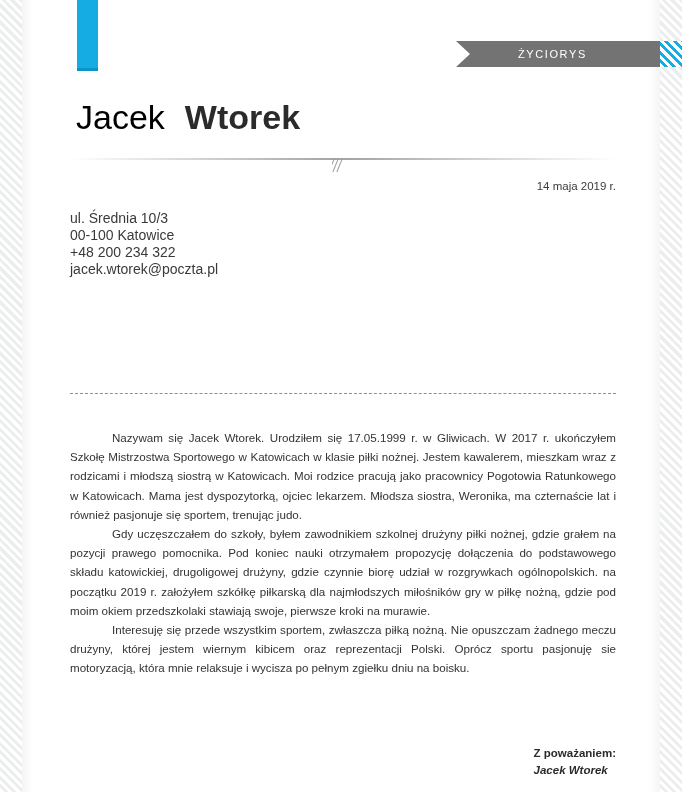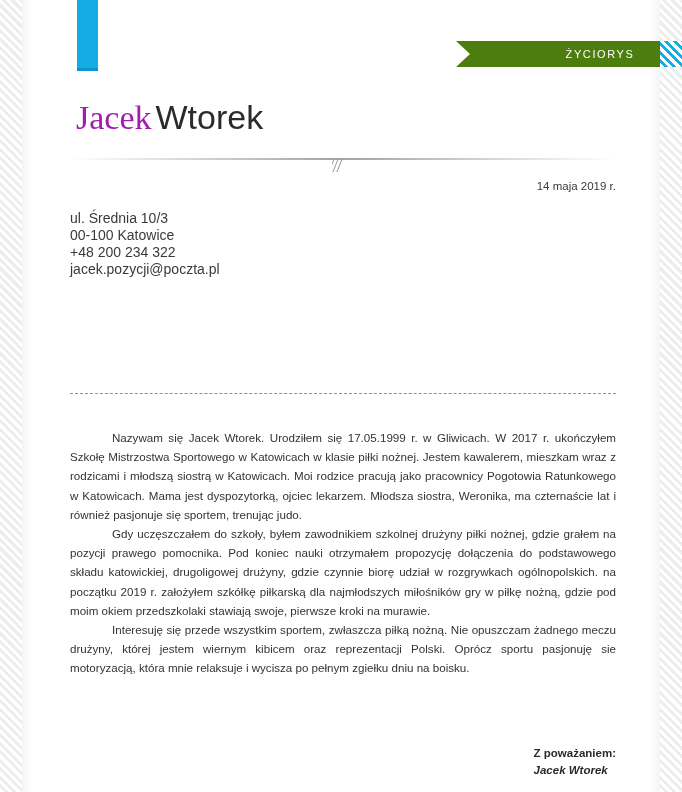--- a/index.html
+++ b/index.html
@@ -72,25 +72,25 @@
     background: #0a94c8;
   }
 
   
   .ribbon {
     position: absolute;
     left: 456px;
     top: 41px;
     width: 226px;
     height: 26px;
-    background: #4d7c0f;
+    background: #737373;
     z-index: 4;
     display: flex;
     align-items: center;
-    justify-content: center;
+    justify-content: flex-start;
     clip-path: polygon(0 0, 100% 0, 100% 100%, 0 100%, 14px 50%);
   }
   .ribbon-label {
     color: #ffffff;
     font-size: 11px;
     letter-spacing: 1.6px;
     font-weight: 400;
     margin-left: 62px;
     white-space: nowrap;
   }
@@ -120,28 +120,27 @@
 
   .name-block {
     position: absolute;
     left: 76px;
     top: 100px;
     font-size: 34px;
     line-height: 1;
     white-space: nowrap;
   }
   .name-first {
-    color: #a21caf;
+    color: #000000;
     font-weight: 400;
-    font-family: Liberation Serif, serif;
   }
   .name-last {
     color: #2b2b2b;
-    font-weight: 400;
-    margin-left: 4px;
+    font-weight: 700;
+    margin-left: 20px;
   }
 
   
   .divider {
     position: absolute;
     left: 70px;
     top: 158px;
     width: 545px;
     height: 2px;
     background: linear-gradient(to right,
@@ -260,21 +259,21 @@
         <span></span>
         <span></span>
     </div>
 
     <div class="date-line">14 maja 2019 r.</div>
 
     <div class="address-block">
       <div>ul. Średnia 10/3</div>
       <div>00-100 Katowice</div>
       <div> +48 200 234 322</div>
-      <div>jacek.pozycji@poczta.pl</div>
+      <div>jacek.wtorek@poczta.pl</div>
     </div>
 
     <div class="dashed-separator"></div>
 
     <div class="body-text">
       <p>Nazywam się Jacek Wtorek. Urodziłem się 17.05.1999 r. w Gliwicach. W 2017 r. ukończyłem Szkołę Mistrzostwa Sportowego w Katowicach w klasie piłki nożnej. Jestem kawalerem, mieszkam wraz z rodzicami i młodszą siostrą w Katowicach. Moi rodzice pracują jako pracownicy Pogotowia Ratunkowego w Katowicach. Mama jest dyspozytorką, ojciec lekarzem. Młodsza siostra, Weronika, ma czternaście lat i również pasjonuje się sportem, trenując judo.</p>
       <p>Gdy uczęszczałem do szkoły, byłem zawodnikiem szkolnej drużyny piłki nożnej, gdzie grałem na pozycji prawego pomocnika. Pod koniec nauki otrzymałem propozycję dołączenia do podstawowego składu katowickiej, drugoligowej drużyny, gdzie czynnie biorę udział w rozgrywkach ogólnopolskich. na początku 2019 r. założyłem szkółkę piłkarską dla najmłodszych miłośników gry w piłkę nożną, gdzie pod moim okiem przedszkolaki stawiają swoje, pierwsze kroki na murawie.</p>
       <p>Interesuję się przede wszystkim sportem, zwłaszcza piłką nożną. Nie opuszczam żadnego meczu drużyny, której jestem wiernym kibicem oraz reprezentacji Polski. Oprócz sportu pasjonuję sie motoryzacją, która mnie relaksuje i wycisza po pełnym zgiełku dniu na boisku.</p>
     </div>
 

